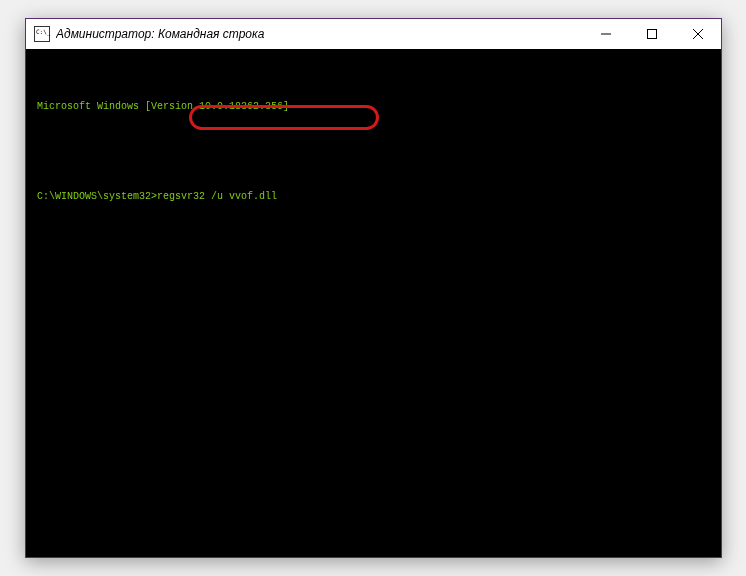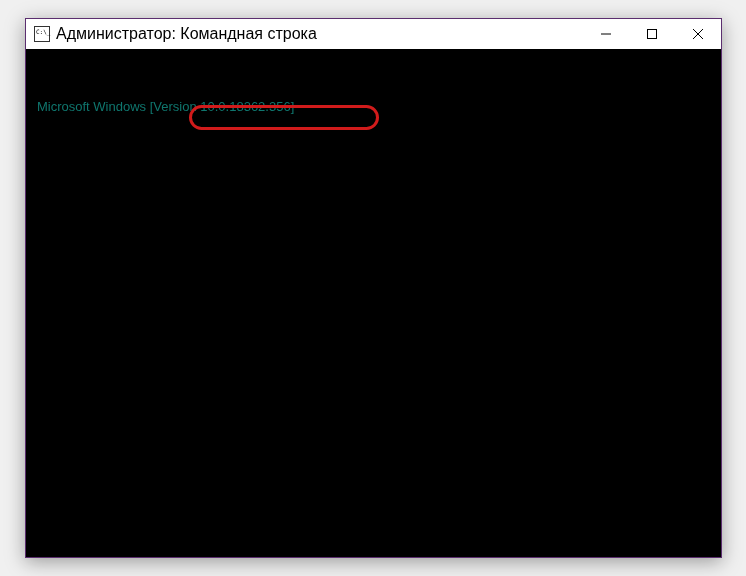--- a/index.html
+++ b/index.html
@@ -42,24 +42,25 @@
     content: "C:\\_";
     position: absolute;
     font-size: 6px;
     font-family: Consolas, monospace;
     color: #000;
     top: 2px;
     left: 1px;
     line-height: 1;
   }
   .titlebar-text {
-    font-size: 16px;
+    font-size: 12px;
     color: #000;
     white-space: nowrap;
     overflow: hidden;
+    font-style: italic;
   }
   .window-controls {
     position: absolute;
     right: 0;
     top: 0;
     height: 30px;
     display: flex;
   }
   .ctrl-btn {
     width: 46px;
@@ -70,24 +71,24 @@
     color: #000;
   }
   .ctrl-btn svg { display: block; }
   .terminal {
     position: absolute;
     left: 7px;
     right: 7px;
     top: 37px;
     bottom: 7px;
     background: #000;
-    font-family: Liberation Sans, sans-serif;
-    font-size: 13px;
+    font-family: Liberation Mono, monospace;
+    font-size: 10px;
     line-height: 18px;
-    color: #0f766e;
+    color: #84cc16;
     padding: 6px 0 0 0;
     white-space: pre;
   }
   .term-line { padding: 0 4px; }
   .highlight-oval {
     position: absolute;
     border: 3px solid #d11b1b;
     border-radius: 14px;
     pointer-events: none;
   }
@@ -116,17 +117,18 @@
             <line x1="0" y1="0" x2="10" y2="10" stroke="#000" stroke-width="1"></line>
             <line x1="10" y1="0" x2="0" y2="10" stroke="#000" stroke-width="1"></line>
           </svg>
       </div>
     </div>
   </div>
 
   <div class="terminal">
     <div class="term-line">Microsoft Windows [Version 10.0.18362.356]</div>
     <div class="term-line"></div>
+    <div class="term-line"><span>C:\WINDOWS\system32&gt;</span><span>regsvr32 /u vvof.dll</span></div>
   </div>
 
 </div>
 
 <div class="highlight-oval" style="left: 189px; top: 105px; width: 190px; height: 25px;"></div>
 
 </body></html>

